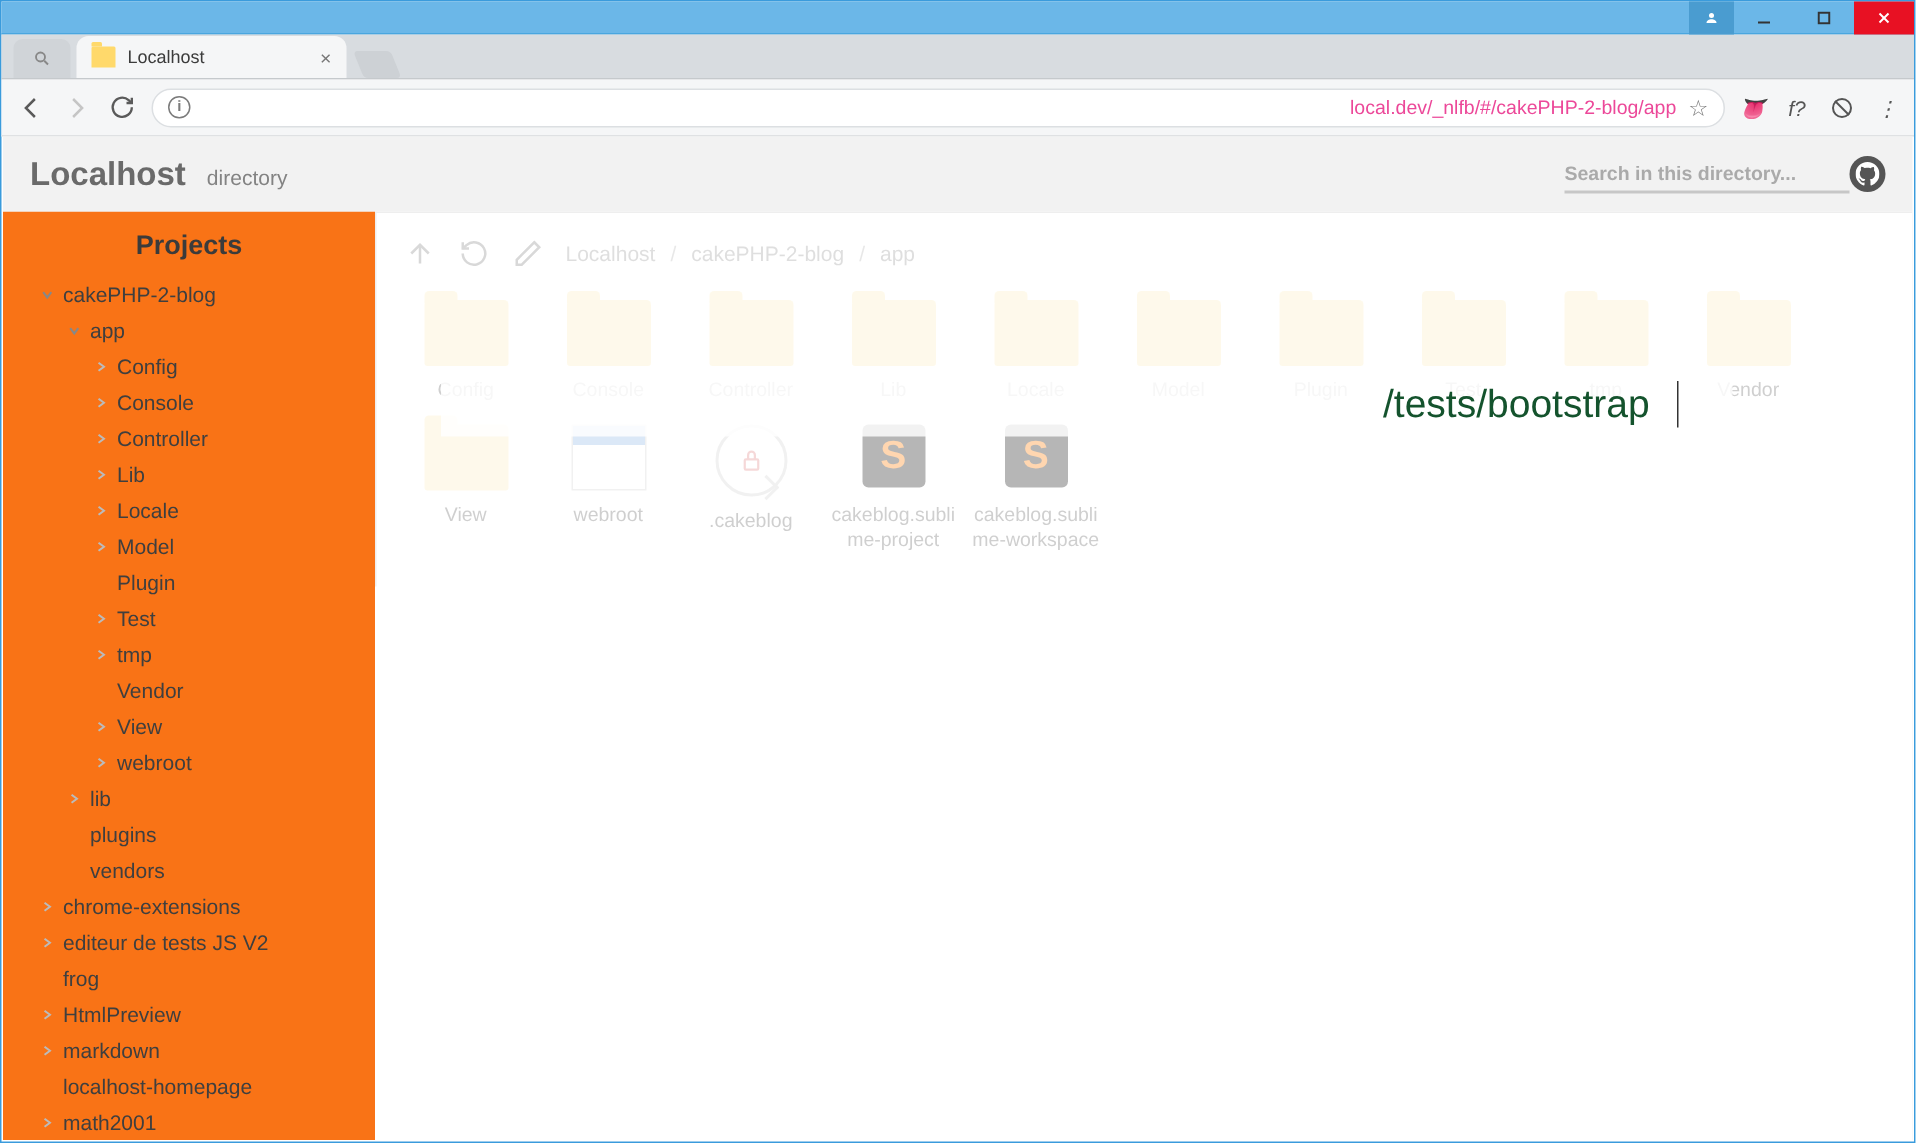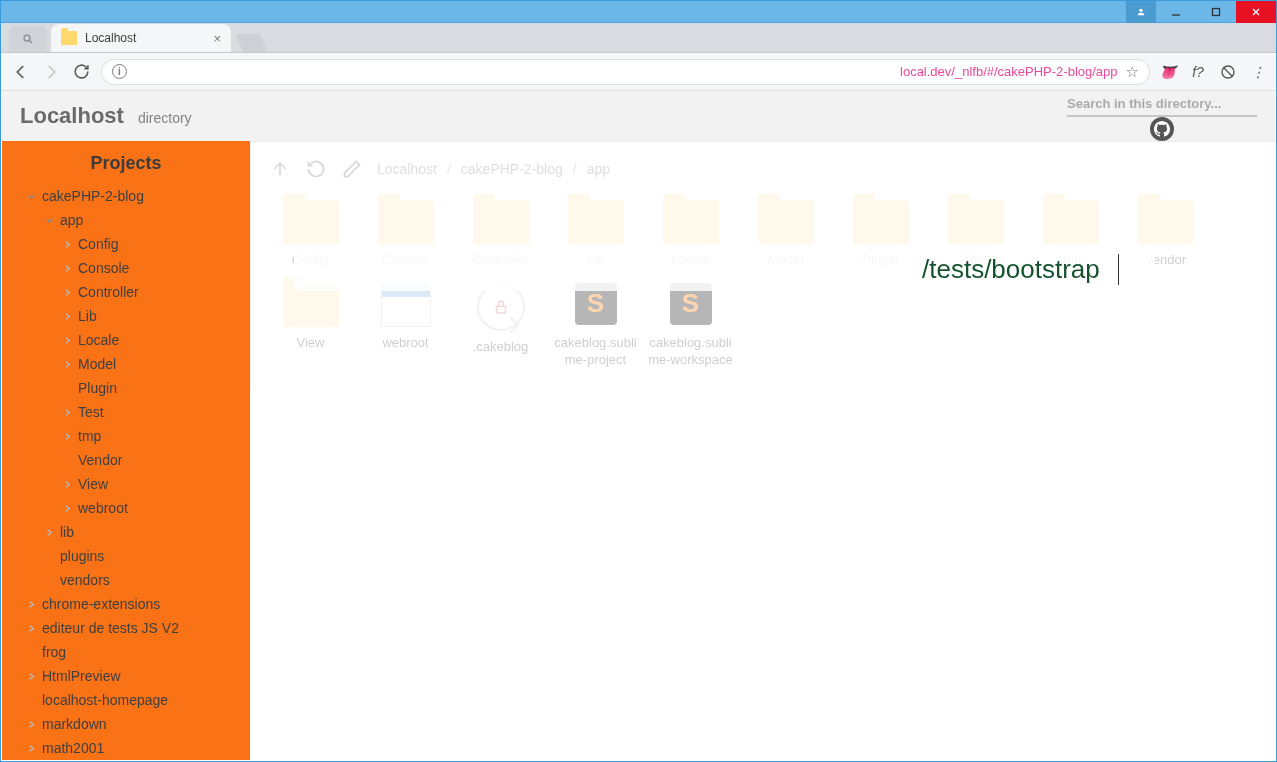--- a/index.html
+++ b/index.html
@@ -33,21 +33,21 @@
 .addr-star { color: #7b7b7b; font-size: 15px; }
 .ext-icons { display: flex; gap: 14px; align-items: center; }
 .ext-icon { width: 16px; height: 16px; color: #555; display:flex; align-items:center; justify-content:center; font-size:14px; font-style:italic; }
 
 
 .page { position: absolute; top: 90px; left: 1px; right: 1px; bottom: 1px; background: #f2f2f2; overflow: hidden; display:flex; flex-direction:column;}
 .page-header { height: 50px; display: flex; align-items: center; padding: 0 18px; justify-content: space-between; }
 .page-header-left { display: flex; align-items: baseline; gap: 14px; }
 .page-title { font-size: 22px; color: #6a6a6a; font-weight: 600; }
 .page-sublink { font-size: 14px; color: #838383; }
-.page-header-right { display: flex; align-items: center; gap: 0; flex-direction: column; }
+.page-header-right { display: flex; align-items: center; gap: 0; }
 .search-box { width: 190px; border: none; border-bottom: 2px solid #c7c7c7; background: transparent; font-size: 13px; padding: 4px 0; color: #888; font-family:inherit; }
 .search-box::placeholder { color: #aaa; font-weight:600; }
 .gh-icon { width: 24px; height: 24px; background: #555; border-radius: 50%; display:flex; align-items:center; justify-content:center; }
 
 .page-body { flex:1; display: flex; overflow:hidden; }
 
 
 .sidebar { width: 248px; background: #f97316; overflow-y: auto; padding: 6px 0 0 0; }
 .sidebar-title { font-size: 18px; font-weight: 700; color: #3b3b3b; text-align:center; padding: 6px 0 10px 0; }
 .tree-item { display: flex; align-items: center; height: 24px; font-size: 14px; color: #3f3f3f; cursor: pointer; white-space:nowrap; }
@@ -347,35 +347,35 @@
               <span style="margin-left: 4px;">frog</span>
             </div>
             <div class="tree-item ind-0">
               <span class="tree-chev">
                 <svg width="9" height="9" viewBox="0 0 10 10">
                   <polyline points="3,2 7,5 3,8" fill="none" stroke="#bbb" stroke-width="1.5"></polyline>
                 </svg>
               </span>
               <span style="margin-left: 4px;">HtmlPreview</span>
             </div>
+            <div class="tree-item ind-0">
+              <span class="tree-chev">
+                <svg width="9" height="9" viewBox="0 0 10 10">
+                  <polyline points="3,2 7,5 3,8" fill="none" stroke="#bbb" stroke-width="1.5"></polyline>
+                </svg>
+              </span>
+              <span style="margin-left: 4px;">markdown</span>
+            </div>
             <div class="tree-item ind-0 no-chev">
               <span class="tree-chev">
                 <svg width="9" height="9" viewBox="0 0 10 10">
                   <polyline points="3,2 7,5 3,8" fill="none" stroke="#bbb" stroke-width="1.5"></polyline>
                 </svg>
               </span>
               <span style="margin-left: 4px;">localhost-homepage</span>
-            </div>
-            <div class="tree-item ind-0">
-              <span class="tree-chev">
-                <svg width="9" height="9" viewBox="0 0 10 10">
-                  <polyline points="3,2 7,5 3,8" fill="none" stroke="#bbb" stroke-width="1.5"></polyline>
-                </svg>
-              </span>
-              <span style="margin-left: 4px;">markdown</span>
             </div>
             <div class="tree-item ind-0">
               <span class="tree-chev">
                 <svg width="9" height="9" viewBox="0 0 10 10">
                   <polyline points="3,2 7,5 3,8" fill="none" stroke="#bbb" stroke-width="1.5"></polyline>
                 </svg>
               </span>
               <span style="margin-left: 4px;">math2001</span>
             </div>
           </div>

